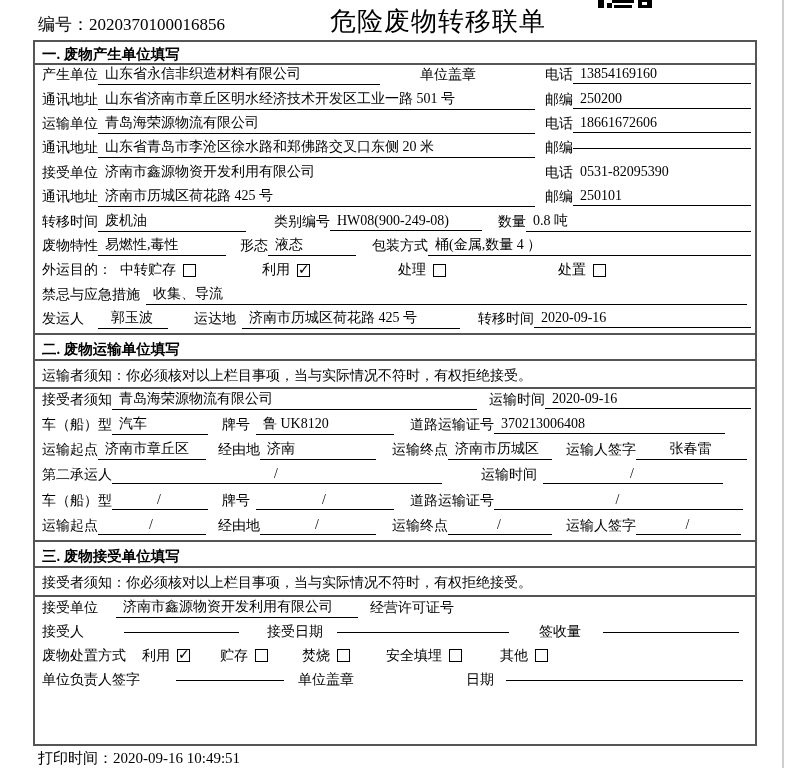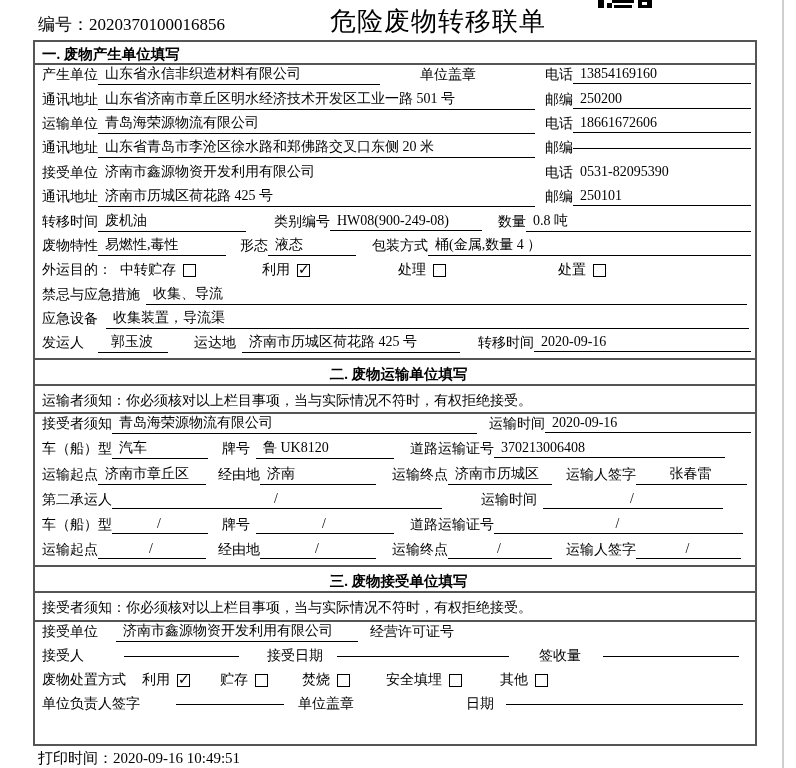--- a/index.html
+++ b/index.html
@@ -25,21 +25,21 @@
 
   
   .fbox {
     position:absolute; left:33px; top:40px; width:724px; height:706px;
     border:2px solid #555; background:#fff; display:flex; flex-direction:column;
   }
   .sec-hdr {
     flex:none; height:23px; font-size:14.5px; font-weight:bold;
     padding:3px 0 0 7px; border-bottom:2px solid #555; white-space:nowrap;
   }
-  .sec-hdr.mid { height:28px; border-top:2px solid #555; padding-top:5px;text-align:center; }
+  .sec-hdr.mid { height:28px; border-top:2px solid #555; padding-top:5px; }
   .notice {
     flex:none; height:28px; font-size:14px; padding:6px 0 0 7px;
     border-bottom:2px solid #555; white-space:nowrap;
   }
   .row {
     flex:none; display:flex; align-items:center;
     padding:0 4px 4px 7px; font-size:14px; white-space:nowrap;
   }
   .rA { height:24.4px; } .rB { height:25.2px; } .rC { height:24.2px; }
   .lbl { flex:none; white-space:nowrap; }
@@ -162,24 +162,20 @@
         <span class="cb"></span>
       </span>
     </div>
 
 
     <div class="row rA">
       <span class="lbl">禁忌与应急措施</span>
       <span class="u grow" style="margin-right:4px;margin-left:6px">收集、导流</span>
     </div>
 
-    <div class="row rA">
-      <span class="lbl">应急设备</span>
-      <span class="u grow" style="margin-right:2px;margin-left:8px">收集装置，导流渠</span>
-    </div>
 
     <div class="row rA">
       <span class="lbl">发运人</span>
       <span class="u ctr" style="width:70px;margin-left:14px">郭玉波</span>
       <span class="lbl" style="margin-left:26px">运达地</span>
       <span class="u" style="width:218px;margin-left:6px">济南市历城区荷花路 425 号</span>
       <span class="lbl" style="margin-left:18px">转移时间</span>
       <span class="u grow">2020-09-16</span>
     </div>
 

